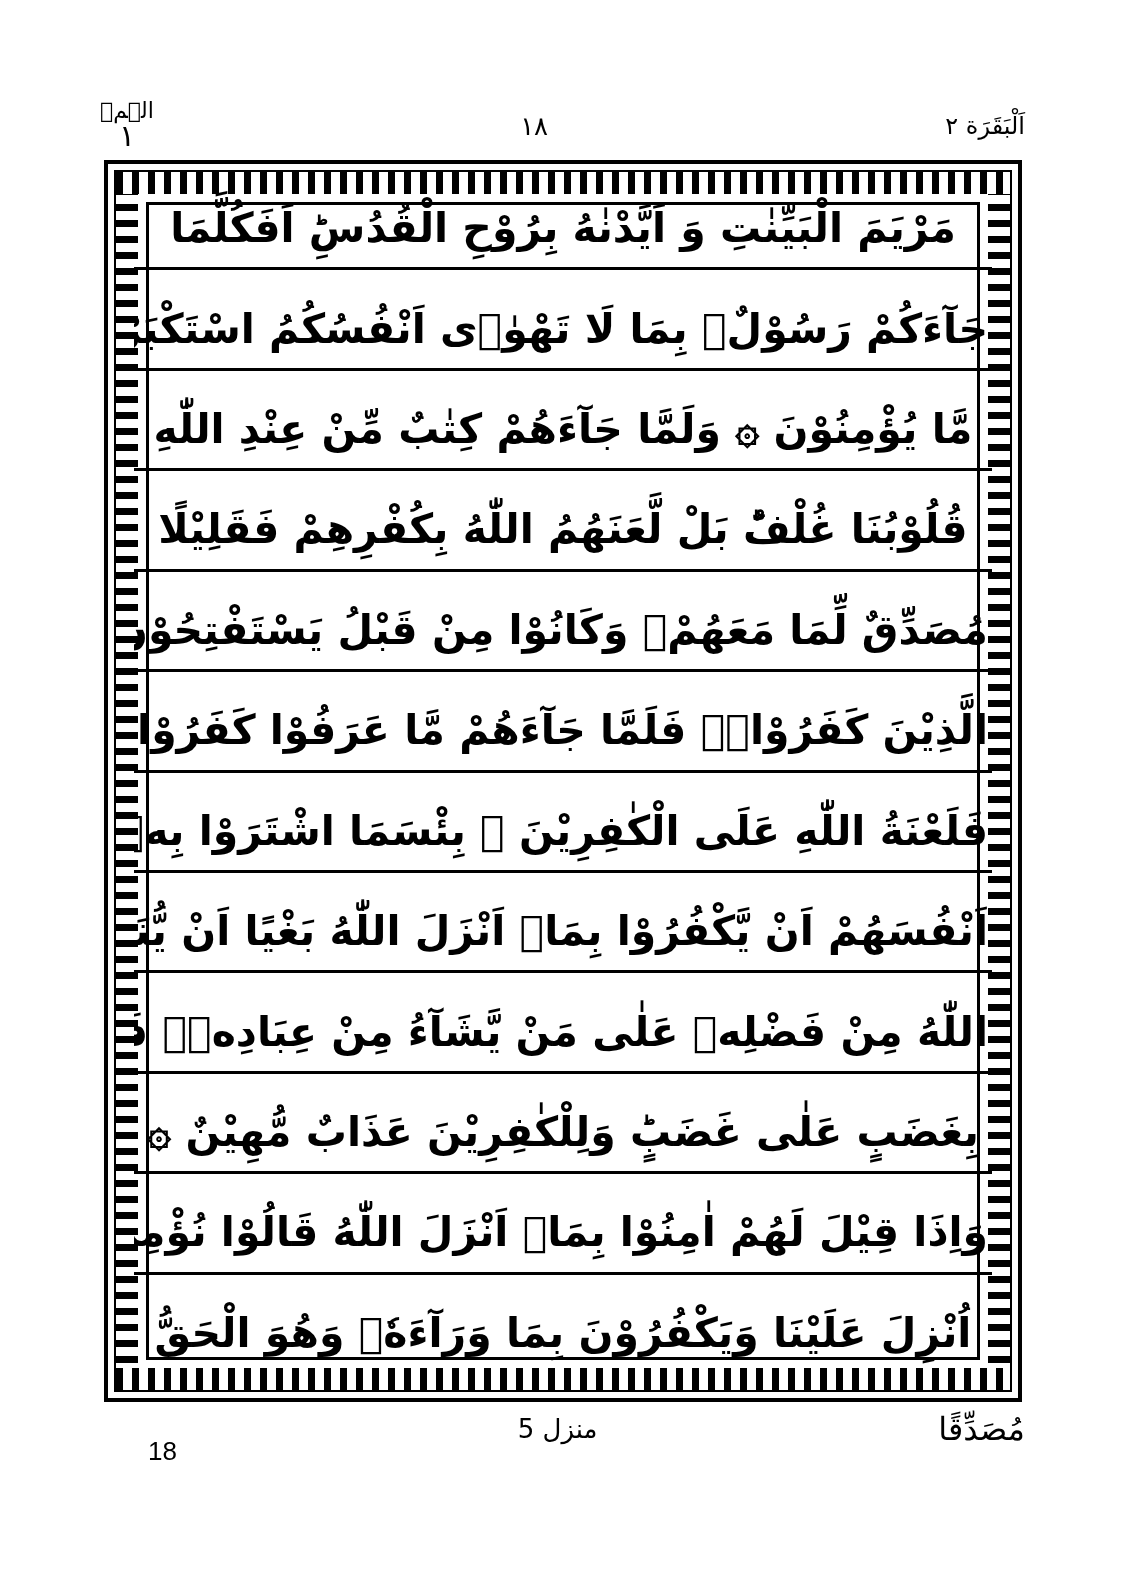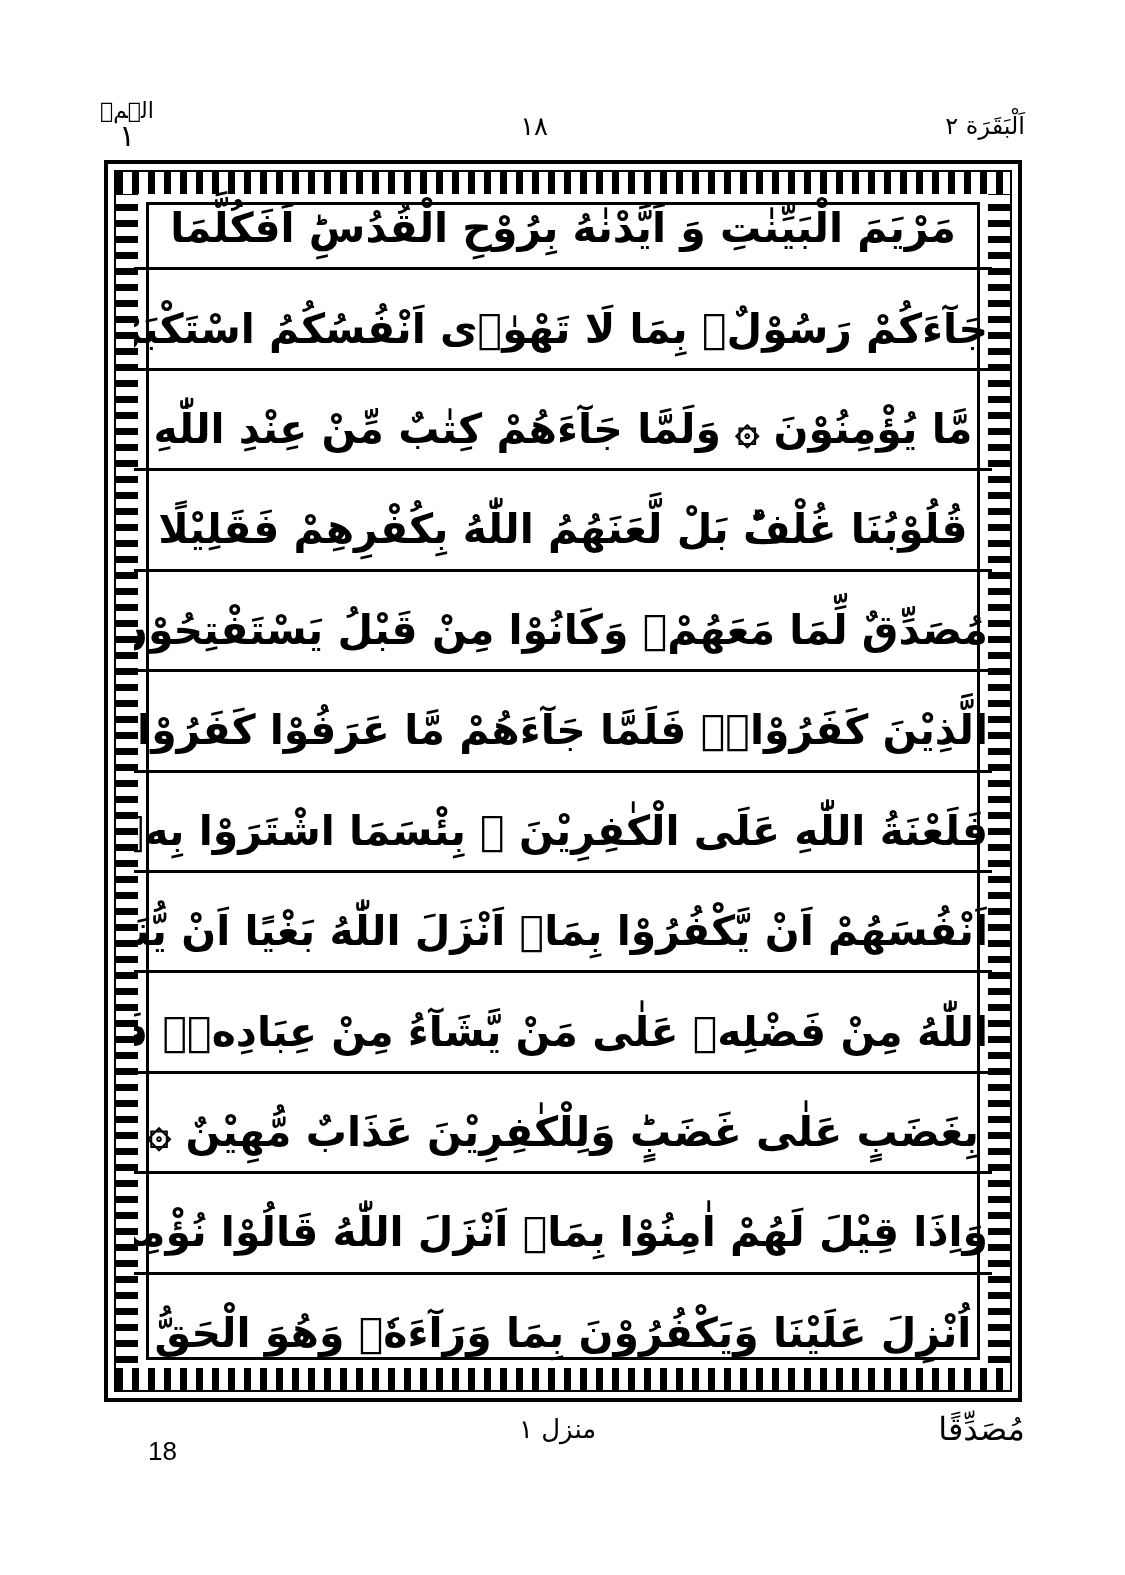--- a/index.html
+++ b/index.html
@@ -219,17 +219,17 @@
     <div class="aya-line">
       <div class="aya-text">وَاِذَا قِيْلَ لَهُمْ اٰمِنُوْا بِمَاۤ اَنْزَلَ اللّٰهُ قَالُوْا نُؤْمِنُ بِمَاۤ</div>
     </div>
     <div class="aya-line">
       <div class="aya-text">اُنْزِلَ عَلَيْنَا وَيَكْفُرُوْنَ بِمَا وَرَآءَهٗۗ وَهُوَ الْحَقُّ</div>
     </div>
   </div>
 
   <div class="page-footer">
     <div class="footer-right">مُصَدِّقًا</div>
-    <div class="footer-center">منزل ١</div>
+    <div class="footer-center">منزل 5</div>
     <div class="footer-left">18</div>
   </div>
 
 </div>
 
 </body></html>

